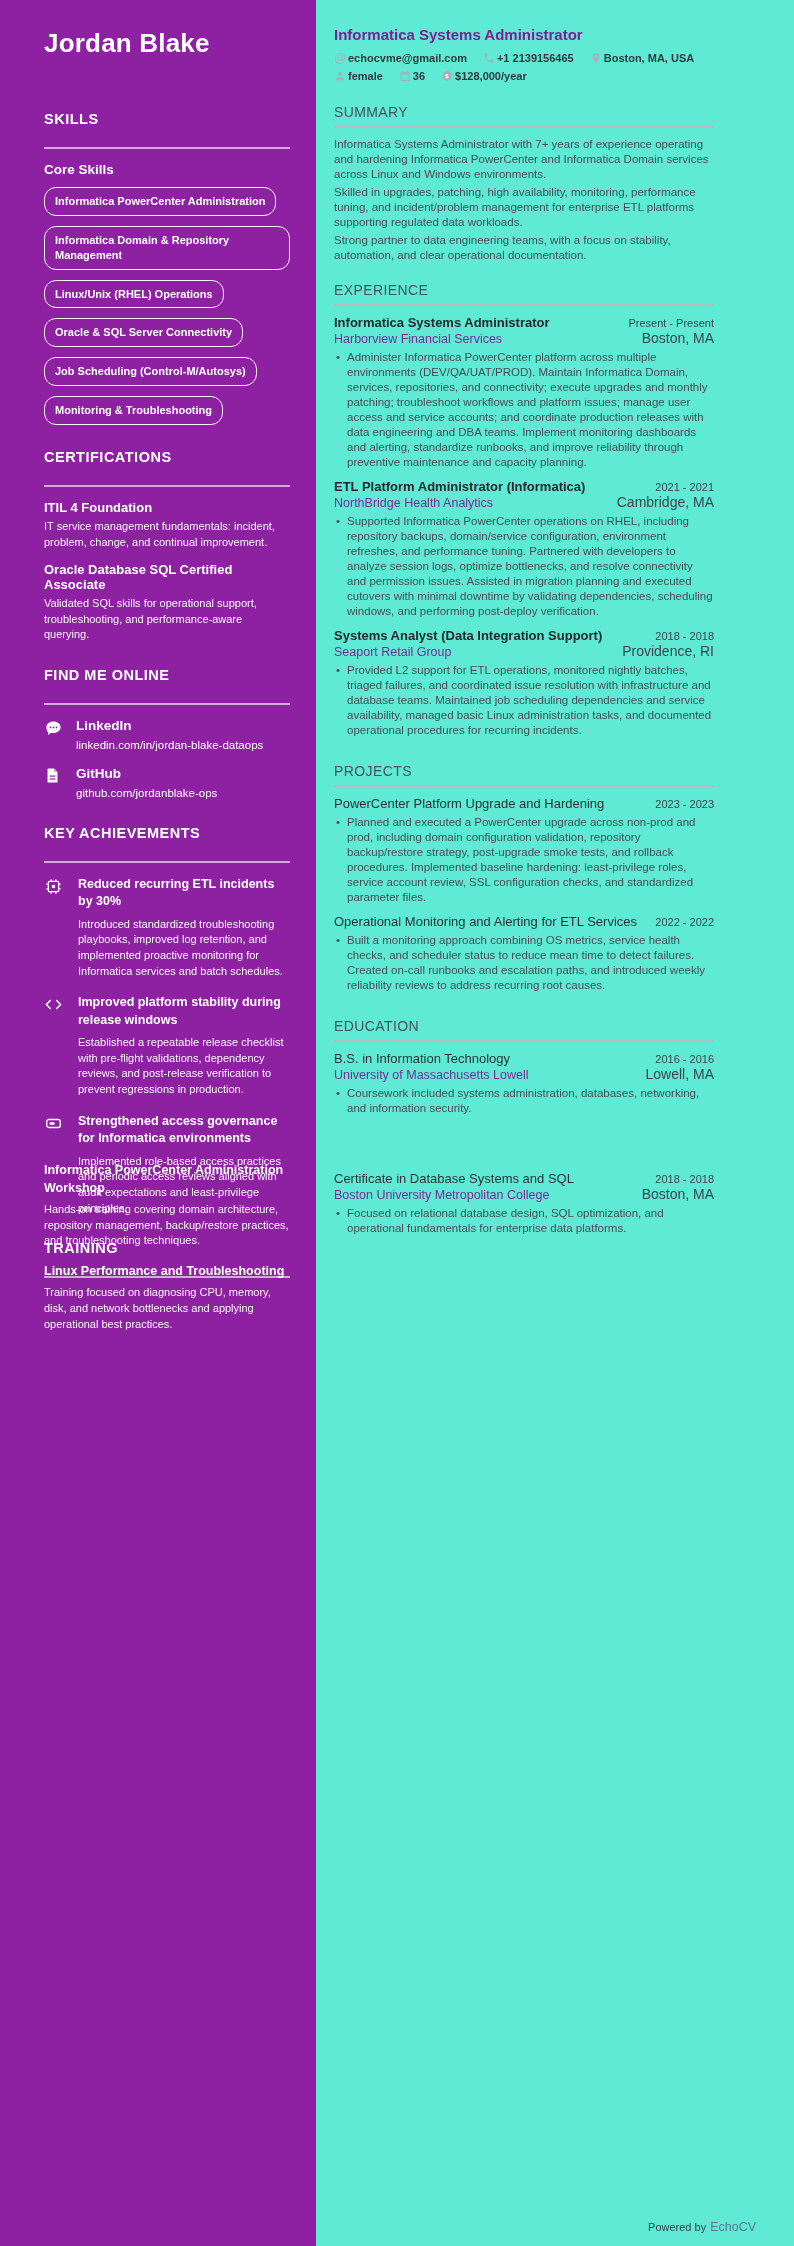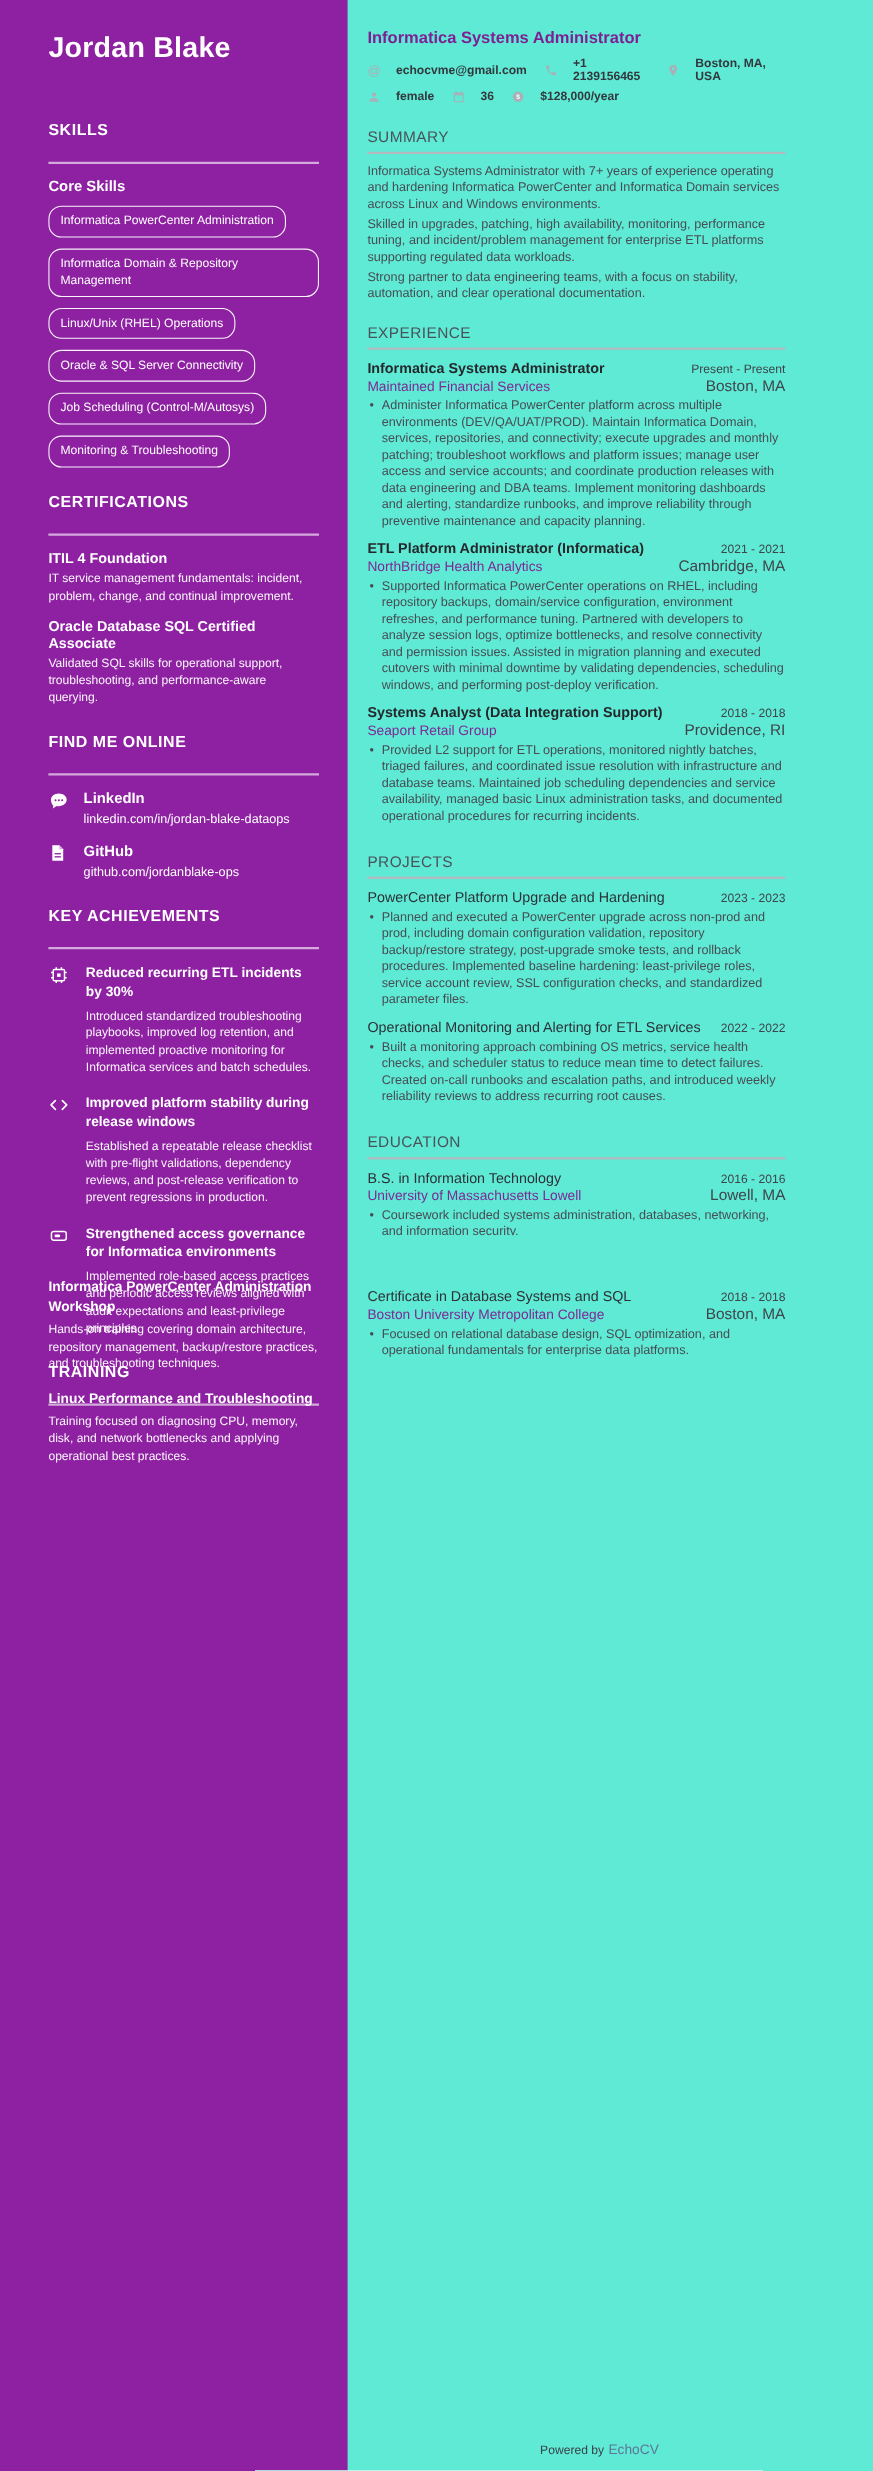--- a/index.html
+++ b/index.html
@@ -6,42 +6,42 @@
   body { font-family: "Liberation Sans", "DejaVu Sans", sans-serif; }
   #resume { position:relative; width:794px; height:2246px; background:#5eead4; overflow:hidden; }
 
   
   .sidebar { position:absolute; left:0; top:0; width:316px; height:2246px; background:#8e20a2; color:#ffffff; box-sizing:border-box; }
   .sb-flow { padding:28px 26px 0 44px; }
   .name { font-size:26px; font-weight:800; letter-spacing:.2px; margin:0 0 52px 0; }
   .sb-section { margin-top:24px; }
   .sb-title { font-size:14.5px; font-weight:700; letter-spacing:.5px; padding-bottom:20px; border-bottom:2px solid rgba(255,255,255,.62); margin-bottom:13px; }
   .sb-sub { font-size:13.5px; font-weight:700; margin:0 0 10px 0; }
-  .tag { display:block; width:fit-content; max-width:100%; border:1.5px solid rgba(255,255,255,.95); border-radius:12px; padding:6px 10px; font-size:11px; font-weight:400; line-height:1.35; margin-bottom:10px; }
+  .tag { display:block; width:fit-content; max-width:100%; border:1.5px solid rgba(255,255,255,.95); border-radius:12px; padding:6px 10px; font-size:11px; font-weight:700; line-height:1.35; margin-bottom:10px; }
   .cert-name { font-size:13px; font-weight:700; margin:12px 0 4px 0; }
   .cert-desc { font-size:11px; line-height:1.42; color:rgba(255,255,255,.96); }
   .link-row { display:flex; gap:12px; margin-bottom:13px; }
   .link-ic { flex:none; width:20px; margin-top:1px; }
   .link-label { font-size:13.5px; font-weight:700; margin-bottom:5px; }
   .link-url { font-size:11.5px; line-height:1.3; word-break:break-all; }
   .ach { display:flex; gap:13px; margin-bottom:15px; }
   .ach-ic { flex:none; width:21px; margin-top:1px; }
   .ach-title { font-size:12.5px; font-weight:700; line-height:1.4; margin-bottom:6px; }
   .ach-desc { font-size:11px; line-height:1.42; color:rgba(255,255,255,.96); }
   .sb-page2 { position:absolute; top:1162px; left:44px; right:26px; }
   .tr-title { font-size:12.5px; font-weight:700; line-height:1.4; margin:0 0 5px 0; }
   .tr-desc { font-size:11px; line-height:1.42; margin-bottom:14px; color:rgba(255,255,255,.96); }
 
   
   .main { position:absolute; left:316px; top:0; width:478px; height:2062px; }
   .page { height:1123px; box-sizing:border-box; display:flex; flex-direction:column; padding:26px 80px 14px 18px; overflow:hidden; }
-  .page2 { padding-top:48px; padding-bottom:12px;align-items:center; }
+  .page2 { padding-top:48px; padding-bottom:12px; }
   .doc-title { color:#7e2093; font-size:15px; font-weight:700; margin:0 0 9px 0; }
   .contact-row { display:flex; align-items:center; gap:16px; margin-bottom:6px; }
-  .c-item { display:flex; align-items:center; gap:14px; font-size:11px; font-weight:700; color:#33383e; }
+  .c-item { display:flex; gap:2px; font-size:11px; font-weight:700; color:#33383e; }
   .c-ic { width:12px; height:12px; flex:none; display:inline-block; }
   .at-glyph::before { content:"@"; font-size:12px; font-weight:400; color:#a9b0b8; line-height:12px; }
 
   .m-section { margin-top:16px; }
   .m-head { font-size:14px; font-weight:400; color:#4a525b; letter-spacing:.4px; }
   .m-rule { height:2px; background:#b4bac0; margin:6px 0 9px 0; }
   .para { font-size:11.5px; color:#474d54; line-height:15px; margin:0 0 3px 0; }
 
   .item { margin-bottom:9px; }
   .row-split { display:flex; justify-content:space-between; align-items:baseline; gap:10px; }
@@ -247,21 +247,21 @@
       <section class="m-section">
         <div class="m-head">EXPERIENCE</div>
         <div class="m-rule"></div>
 
         <div class="item">
           <div class="row-split">
             <span class="job-title">Informatica Systems Administrator</span>
             <span class="dates">Present - Present</span>
           </div>
           <div class="row-split">
-            <span class="company">Maintained Financial Services</span>
+            <span class="company">Harborview Financial Services</span>
             <span class="loc">Boston, MA</span>
           </div>
           <div class="bullet">Administer Informatica PowerCenter platform across multiple environments (DEV/QA/UAT/PROD). Maintain Informatica Domain, services, repositories, and connectivity; execute upgrades and monthly patching; troubleshoot workflows and platform issues; manage user access and service accounts; and coordinate production releases with data engineering and DBA teams. Implement monitoring dashboards and alerting, standardize runbooks, and improve reliability through preventive maintenance and capacity planning.</div>
         </div>
 
         <div class="item">
           <div class="row-split">
             <span class="job-title">ETL Platform Administrator (Informatica)</span>
             <span class="dates">2021 - 2021</span>
           </div>

